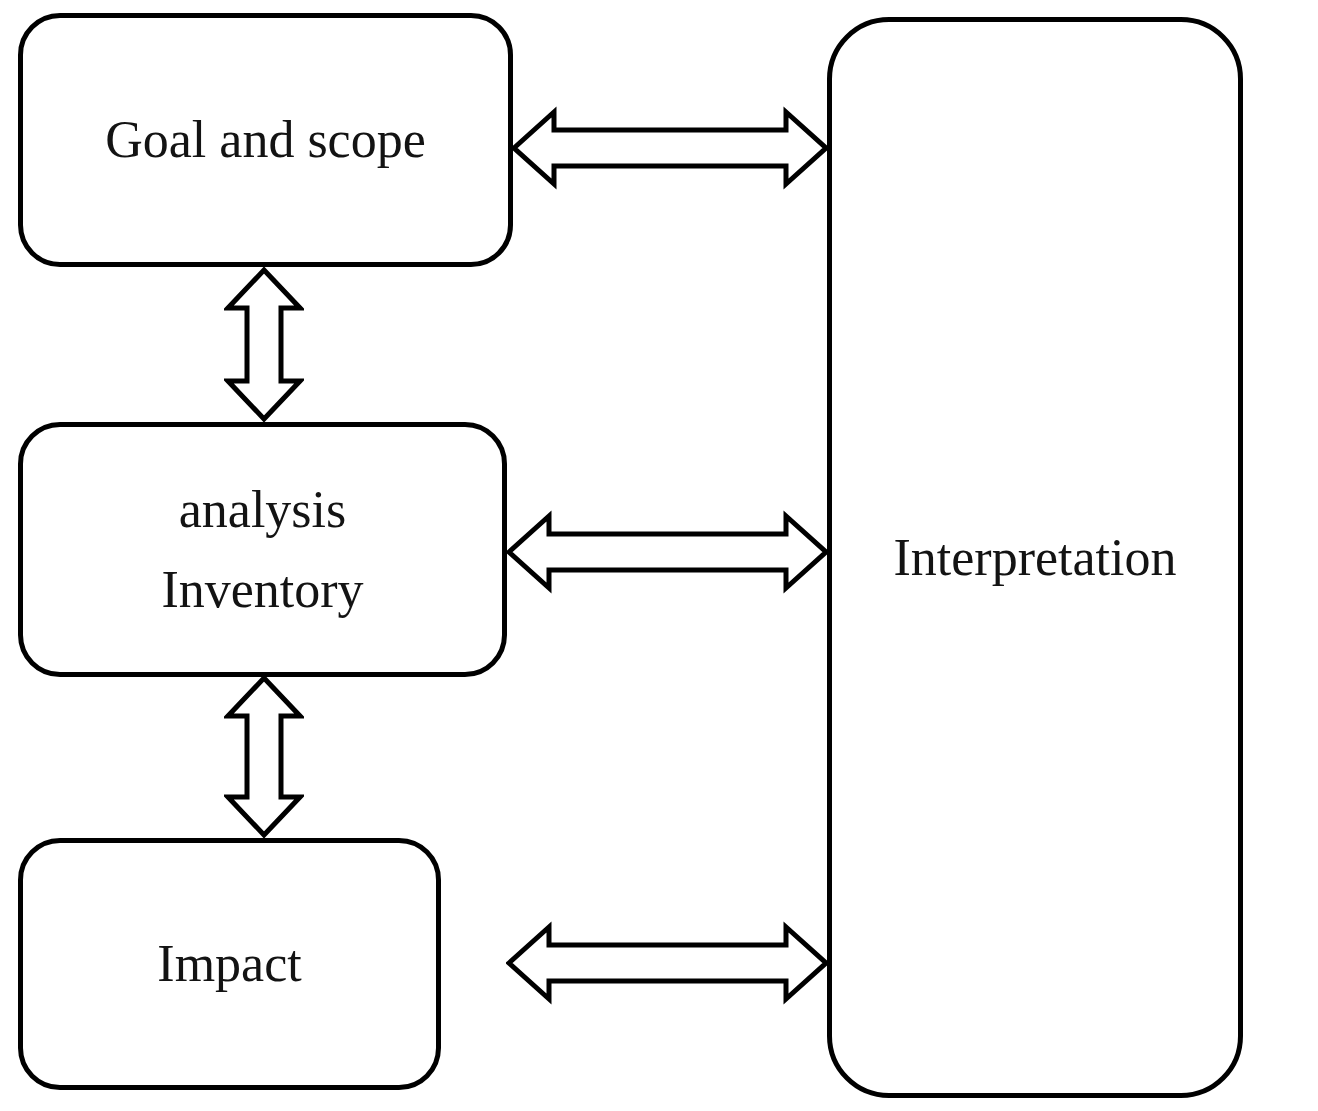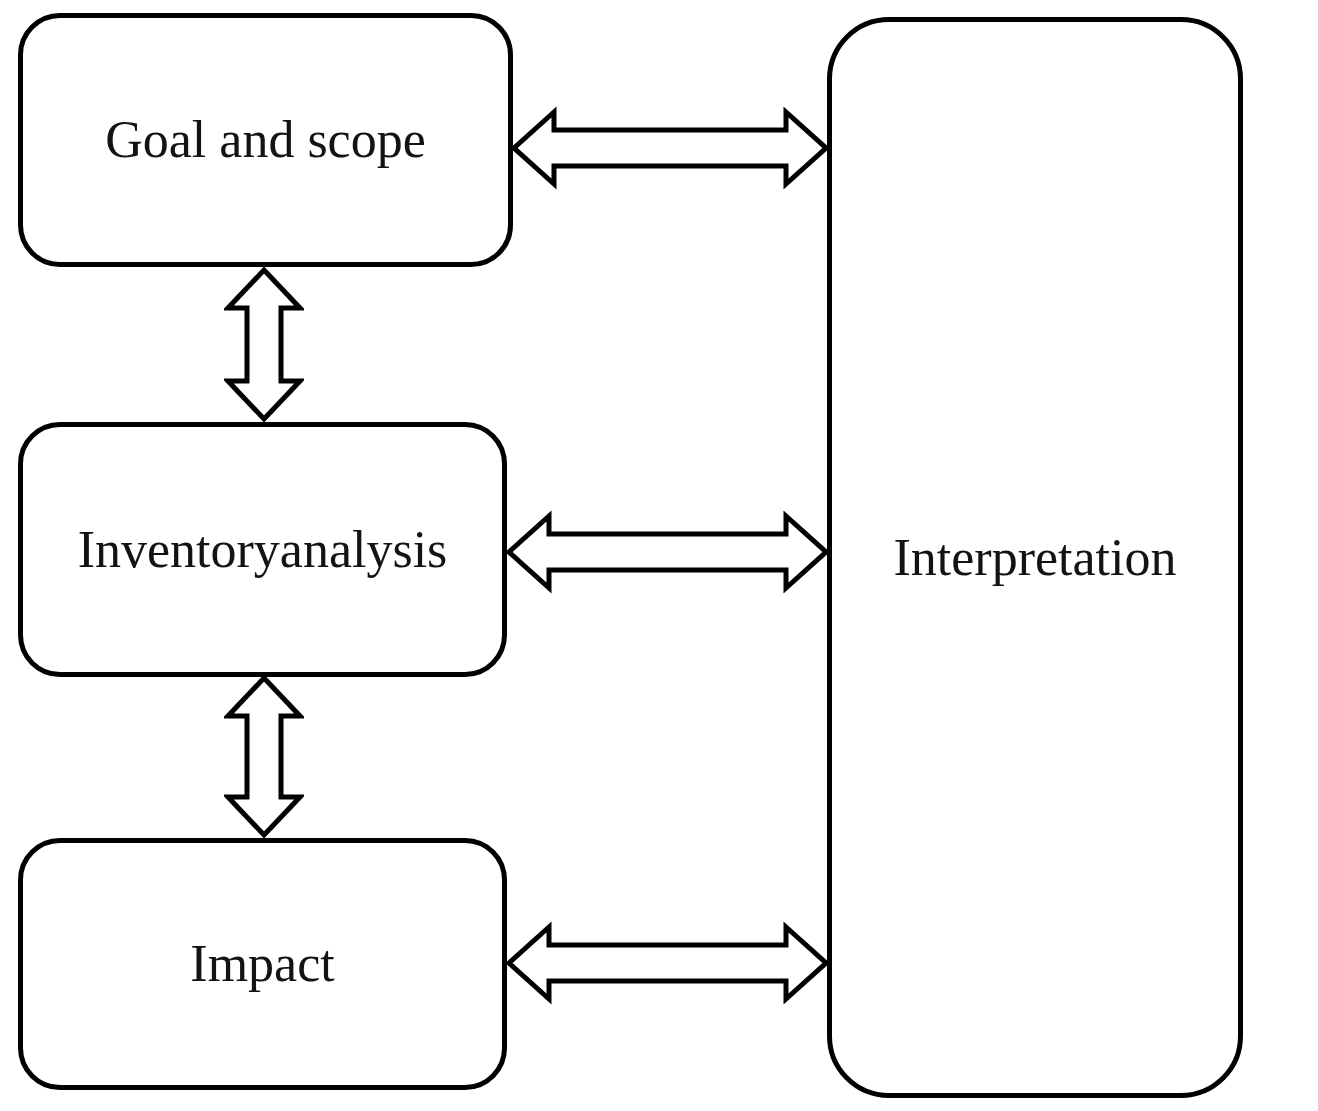--- a/index.html
+++ b/index.html
@@ -15,21 +15,21 @@
     overflow: hidden;
     font-family: "Liberation Serif", "DejaVu Serif", serif;
     color: #131313;
   }
   .node {
     position: absolute;
     box-sizing: border-box;
     background: #ffffff;
     border: 5px solid #000000;
     display: flex;
-    flex-direction: row;
+    flex-direction: column;
     align-items: center;
     justify-content: center;
     text-align: center;
   }
   .node--small {
     border-radius: 42px;
   }
   .node--tall {
     border-radius: 62px;
   }
@@ -44,41 +44,41 @@
   }
   .arrow polygon {
     fill: #ffffff;
     stroke: #000000;
     stroke-width: 5;
     stroke-linejoin: miter;
   }
   
   #node-goal      { left: 18px;  top: 13px;  width: 495px; height: 254px; }
   #node-inventory { left: 18px;  top: 422px; width: 489px; height: 255px; }
-  #node-impact    { left: 18px;  top: 838px; width: 489px; height: 252px; gap: 26px; }
+  #node-impact    { left: 18px;  top: 838px; width: 423px; height: 252px; gap: 26px; }
   #node-interp    { left: 827px; top: 17px;  width: 416px; height: 1081px; }
   
   #arrow-h1 { left: 511px; top: 103px; }
   #arrow-h2 { left: 506px; top: 507px; }
   #arrow-h3 { left: 506px; top: 918px; }
   #arrow-v1 { left: 224px; top: 267px; }
   #arrow-v2 { left: 224px; top: 675px; }
 </style>
 </head>
 <body>
 
 <div class="canvas">
 
   <div class="node node--small" id="node-goal">
     <div class="node-line">Goal and scope</div>
   </div>
 
   <div class="node node--small" id="node-inventory">
+    <div class="node-line">analysis</div>
     <div class="node-line">Inventory</div>
-    <div class="node-line">analysis</div>
   </div>
 
   <div class="node node--small" id="node-impact">
     <div class="node-line">Impact</div>
   </div>
 
   <div class="node node--tall" id="node-interp">
     <div class="node-line">Interpretation</div>
   </div>
 

